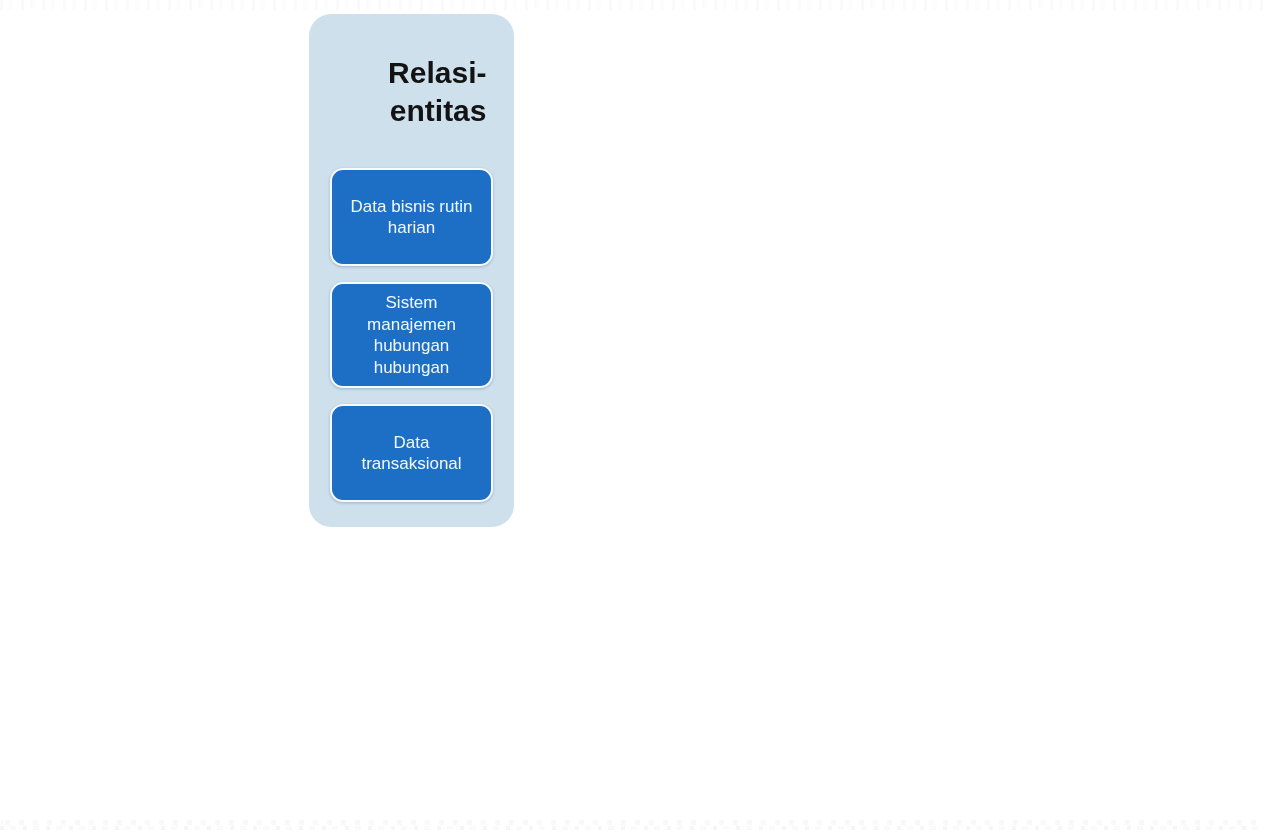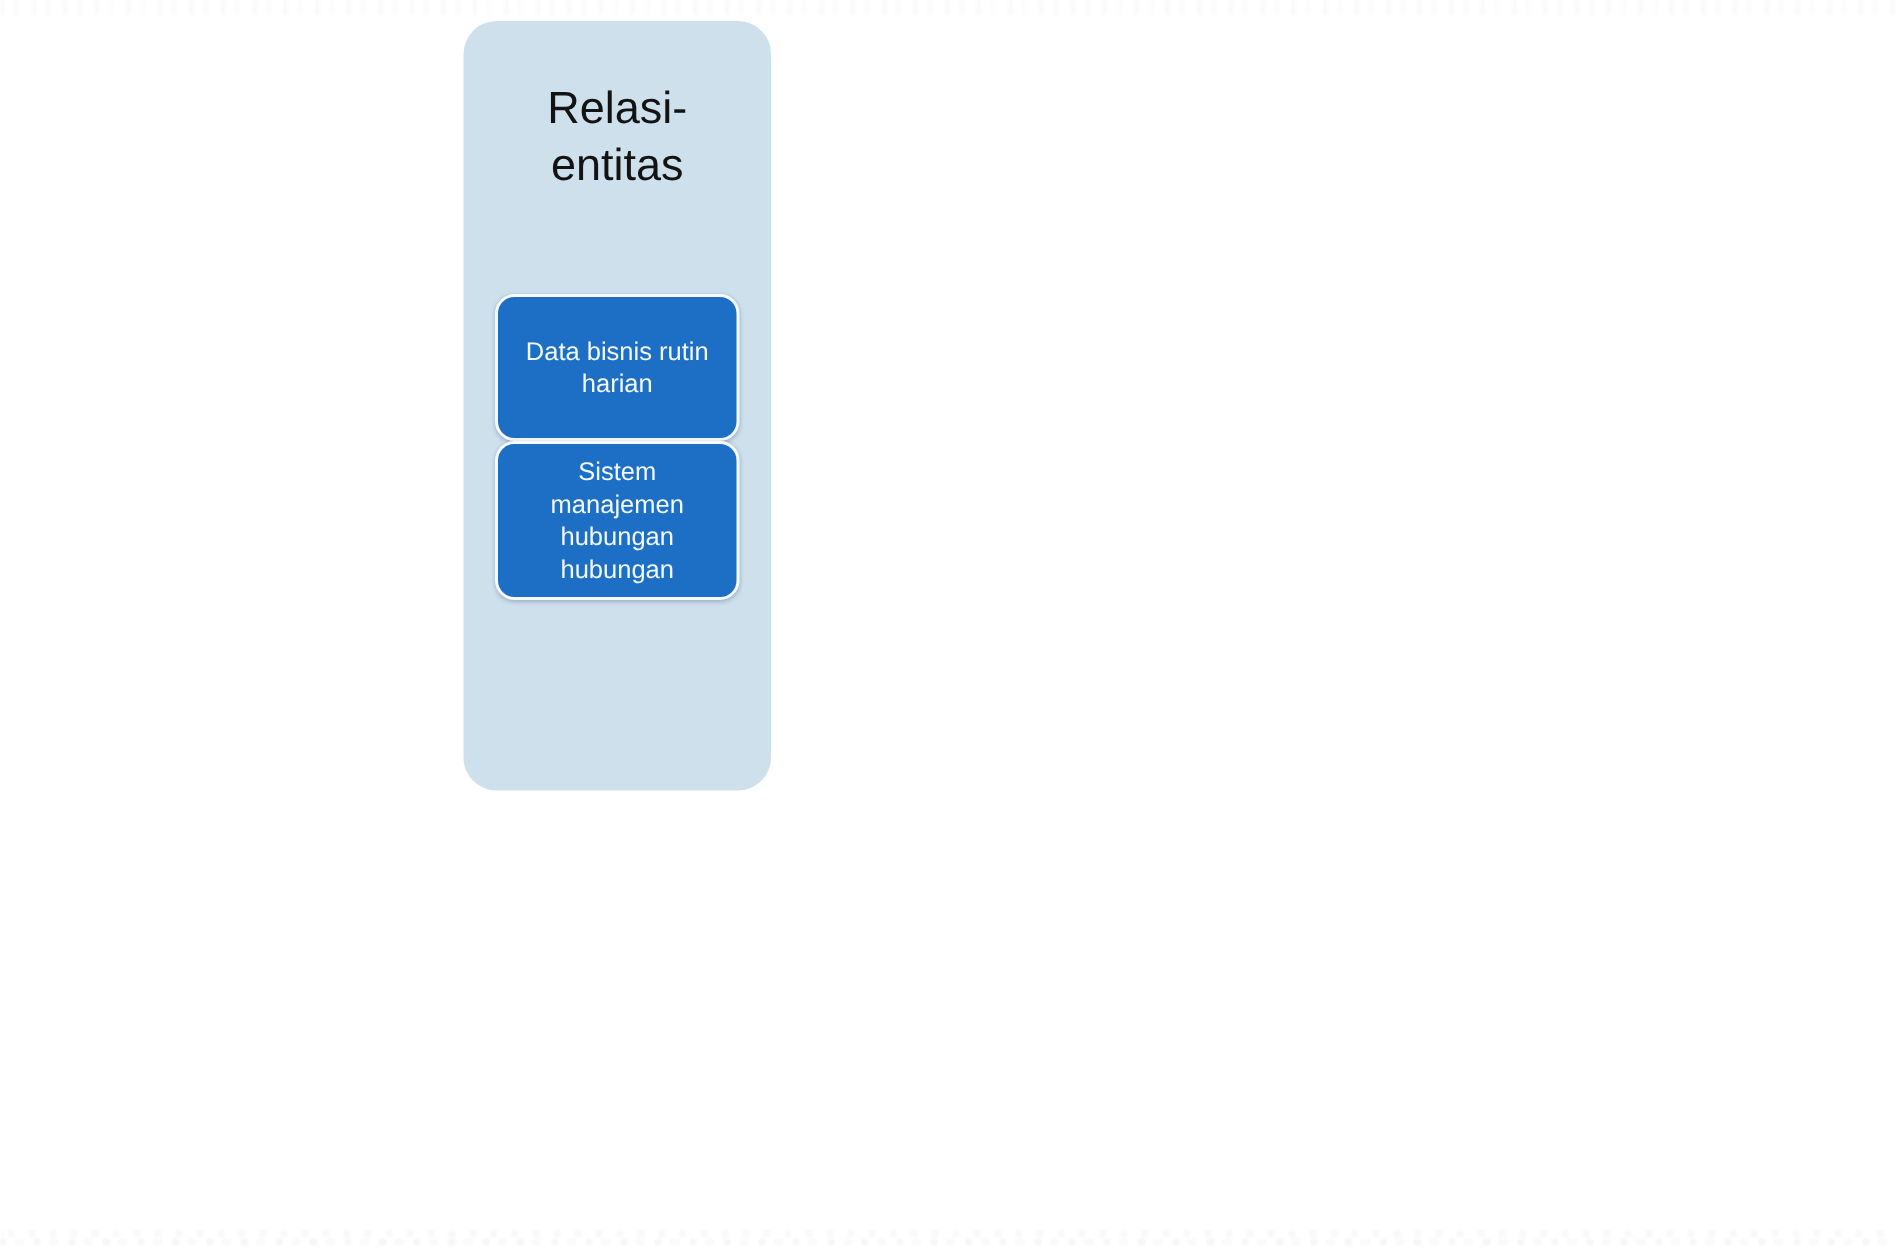--- a/index.html
+++ b/index.html
@@ -56,36 +56,36 @@
     width: 205px;
     height: 513px;
     border-radius: 22px;
     background: #cfe0ed;
     box-sizing: border-box;
   }
 
   .panel-title {
     margin: 40px auto 0 auto;
     width: 150px;
-    text-align: center;
+    text-align: right;
     color: #131313;
     font-size: 30px;
     line-height: 38px;
-    font-weight: 400;
+    font-weight: 700;
     overflow-wrap: break-word;
   }
 
   .panel-items {
     position: absolute;
     left: 21px;
     top: 154px;
     width: 163px;
     display: flex;
     flex-direction: column;
-    margin-top: 28px;
+    gap: 16px;
   }
 
   .panel-item {
     box-sizing: border-box;
     width: 163px;
     min-height: 98px;
     background: #1d6fc5;
     border: 2px solid #f6fafd;
     border-radius: 13px;
     box-shadow: 0 1px 3px rgba(30,70,120,0.30);
@@ -108,16 +108,19 @@
 <div class="entity-panel">
   <div class="panel-title">Relasi-entitas</div>
 
   <div class="panel-items">
     <div class="panel-item">
       <span>Data bisnis rutin harian</span>
     </div>
     <div class="panel-item">
       <span>Sistem manajemen hubungan hubungan</span>
     </div>
+    <div class="panel-item">
+      <span>Data transaksional</span>
+    </div>
   </div>
 </div>
 
 <div class="edge-artifact bottom"></div>
 
 </body></html>

